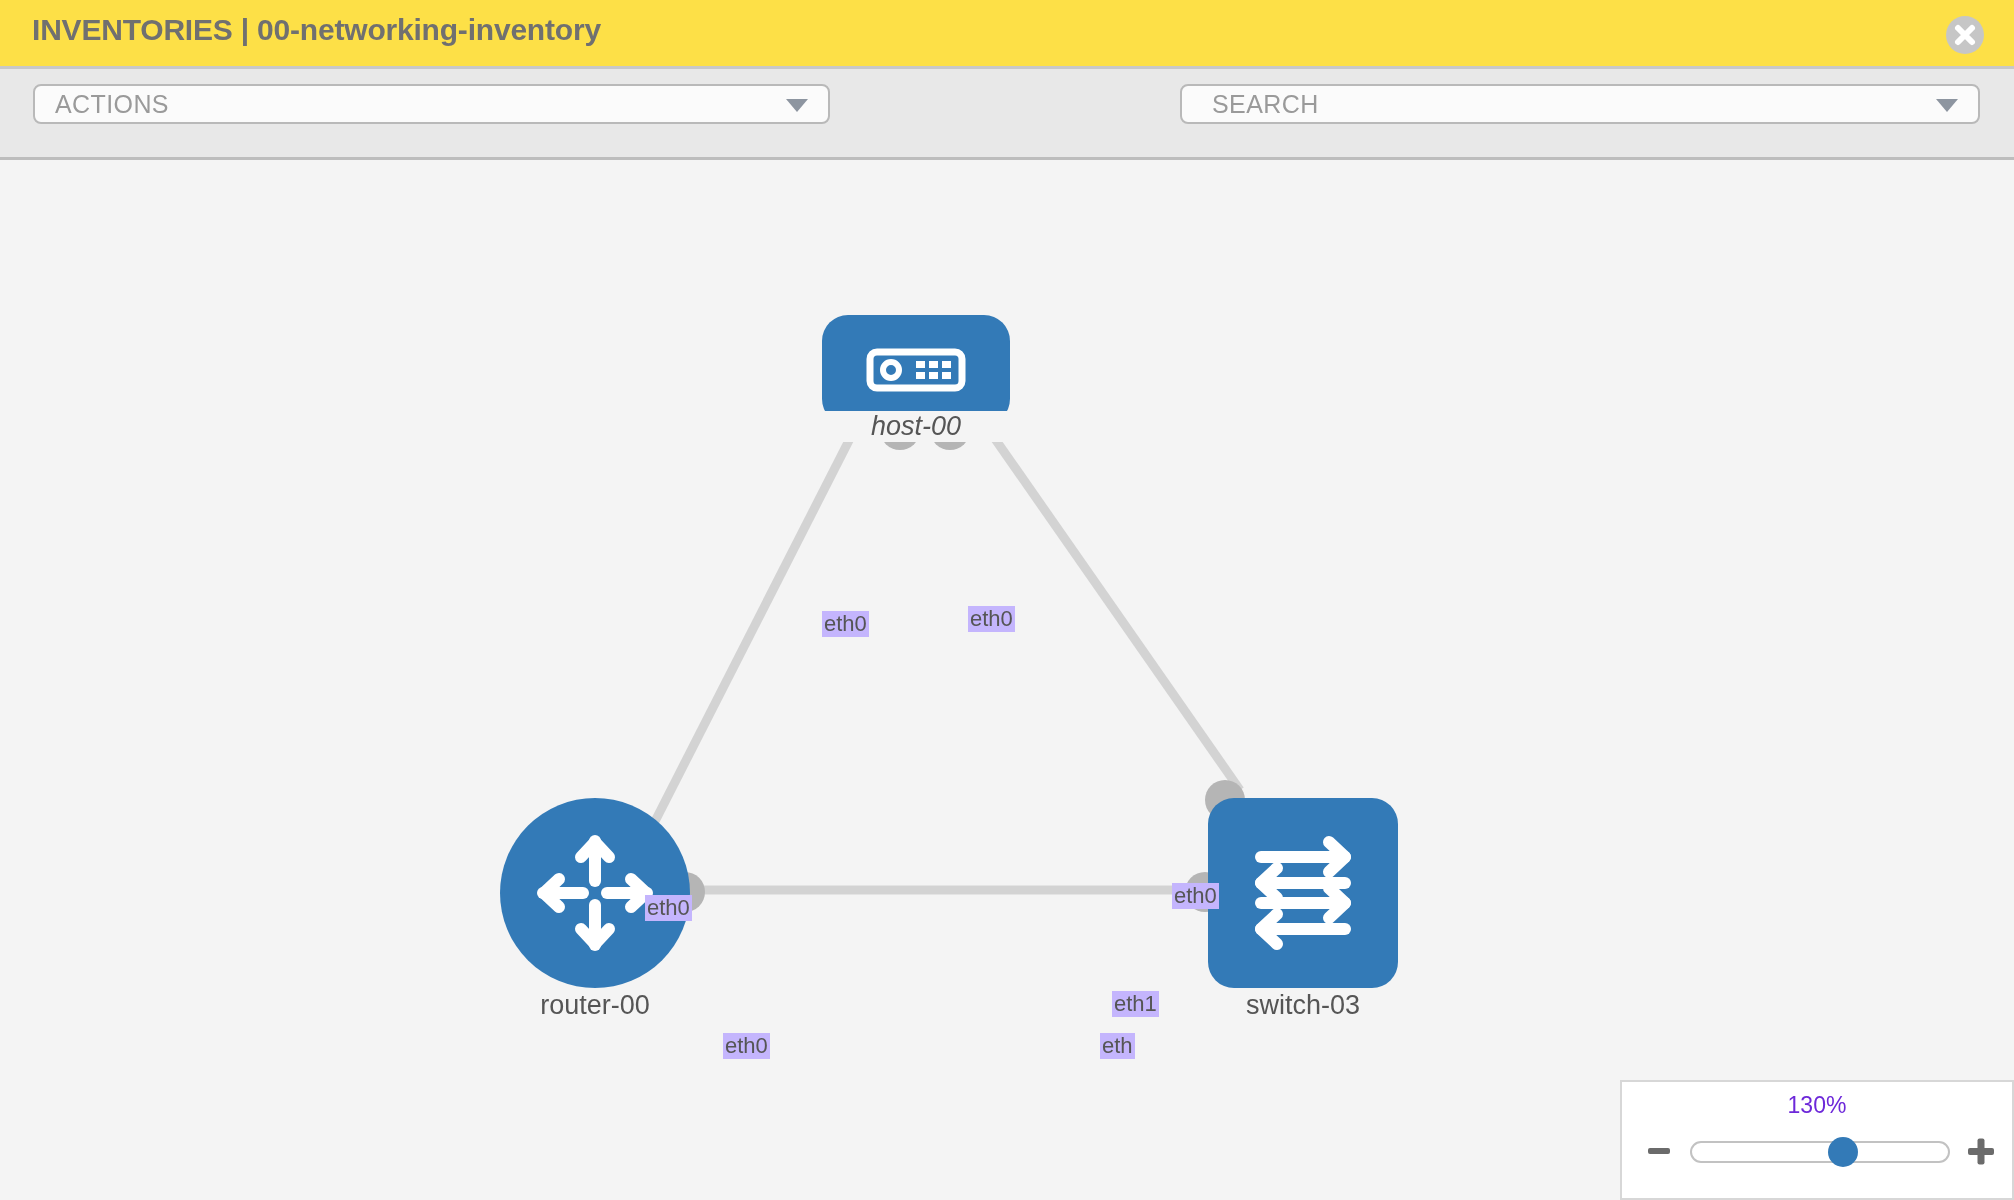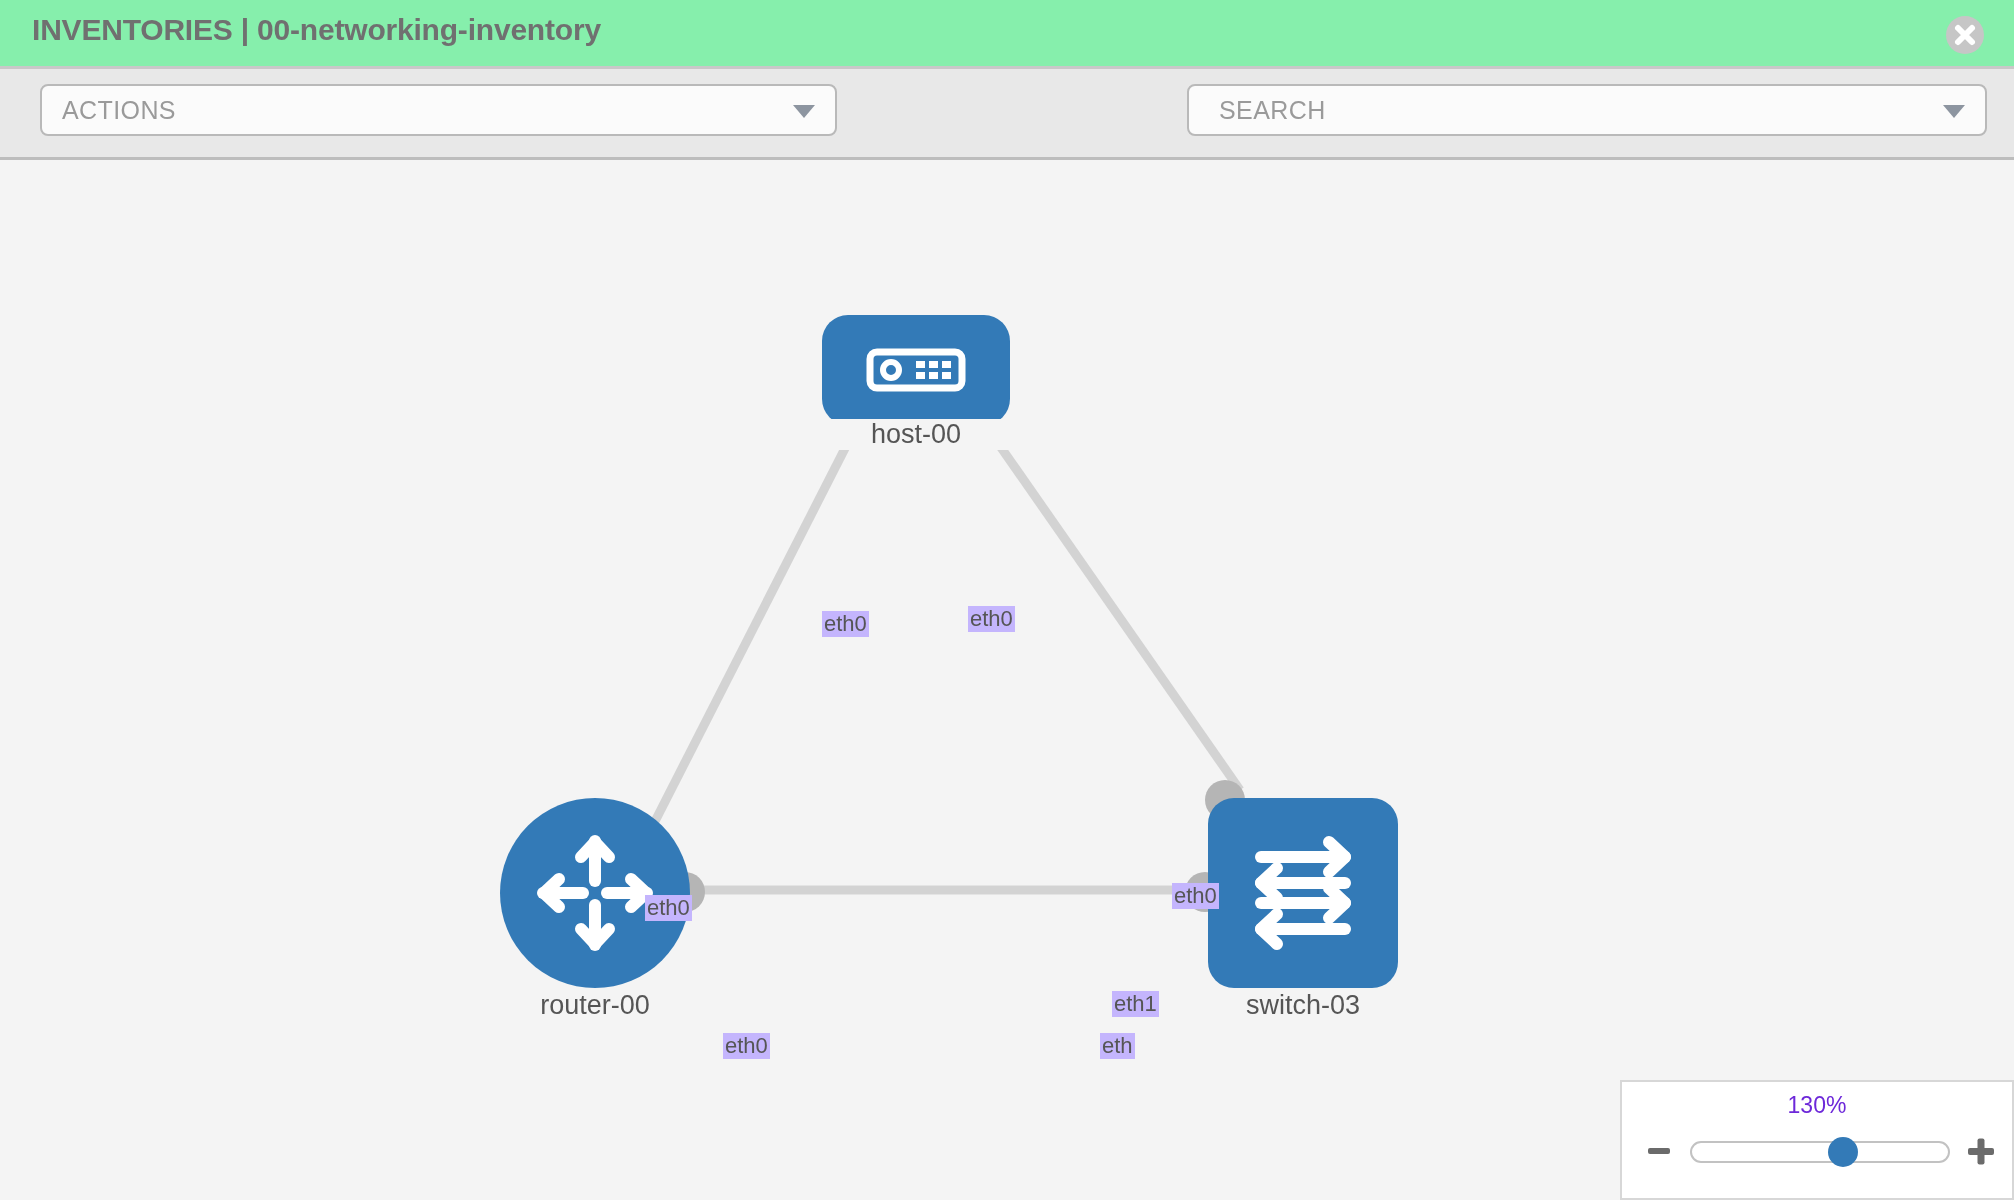--- a/index.html
+++ b/index.html
@@ -7,21 +7,21 @@
     width: 2014px; height: 1200px;
     background: #f4f4f4;
     font-family: "Liberation Sans", sans-serif;
     overflow: hidden;
   }
   #app { position: relative; width: 2014px; height: 1200px; background: #ffffff; }
 
   
   .titlebar {
     position: absolute; left: 0; top: 0; width: 2014px; height: 69px;
-    background: #86efac;
+    background: #fde047;
     border-bottom: 3px solid #c8c8c8;
   }
   .title-text {
     position: absolute; left: 32px; top: 13px;
     font-size: 30px; font-weight: bold; color: #707070;
     letter-spacing: -0.2px; white-space: nowrap;
   }
   .close-btn {
     position: absolute; right: 30px; top: 16px;
     width: 38px; height: 38px; border-radius: 50%;
@@ -31,23 +31,22 @@
 
   
   .toolbar {
     position: absolute; left: 0; top: 69px; width: 2014px; height: 91px;
     background: #e8e8e8;
     border-bottom: 3px solid #bdbdbd;
   }
   .select-box {
     position: absolute; background: #fbfbfb;
     border: 2px solid #b9b9b9; border-radius: 8px;
-    height: 52px; display: flex; align-items: center;
-    cursor: pointer;
-    margin-left: 7px;
+    height: 40px; display: flex; align-items: center;
+    cursor: pointer;
   }
   #actions-select { left: 33px; top: 15px; width: 797px; }
   #search-select  { left: 1180px; top: 15px; width: 800px; padding-left: 10px; }
   .select-label {
     font-size: 25px; color: #9a9a9a; padding-left: 20px;
     letter-spacing: 0.4px; white-space: nowrap;
   }
   .caret {
     position: absolute; right: 20px; top: 50%;
     width: 0; height: 0; margin-top: -5px;
@@ -202,21 +201,21 @@
           <rect x="4" y="9" width="92" height="36" rx="7" ry="7" fill="none" stroke="#ffffff" stroke-width="7"></rect>
           <circle cx="25" cy="27" r="8" fill="none" stroke="#ffffff" stroke-width="6"></circle>
           <rect x="50" y="18" width="9" height="7" fill="#ffffff"></rect>
           <rect x="63" y="18" width="9" height="7" fill="#ffffff"></rect>
           <rect x="76" y="18" width="9" height="7" fill="#ffffff"></rect>
           <rect x="50" y="29" width="9" height="7" fill="#ffffff"></rect>
           <rect x="63" y="29" width="9" height="7" fill="#ffffff"></rect>
           <rect x="76" y="29" width="9" height="7" fill="#ffffff"></rect>
         </svg>
       </div>
-      <div class="node-label" style="left:-6px; top:104px; width:200px;">host-00</div>
+      <div class="node-label" style="left:-6px; top:96px; width:200px;font-style:italic;">host-00</div>
     </div>
 
     <div class="node" id="node-router" style="left:500px; top:638px;">
       <div class="node-shape node-circle">
         <svg width="124" height="124" viewBox="0 0 124 124">
           <g fill="none" stroke="#ffffff" stroke-width="12" stroke-linecap="round" stroke-linejoin="round">
             <path d="M62 10 L62 50"></path>
               <path d="M48 26 L62 11 L76 26"></path>
             <path d="M62 114 L62 74"></path>
               <path d="M48 98 L62 113 L76 98"></path>

